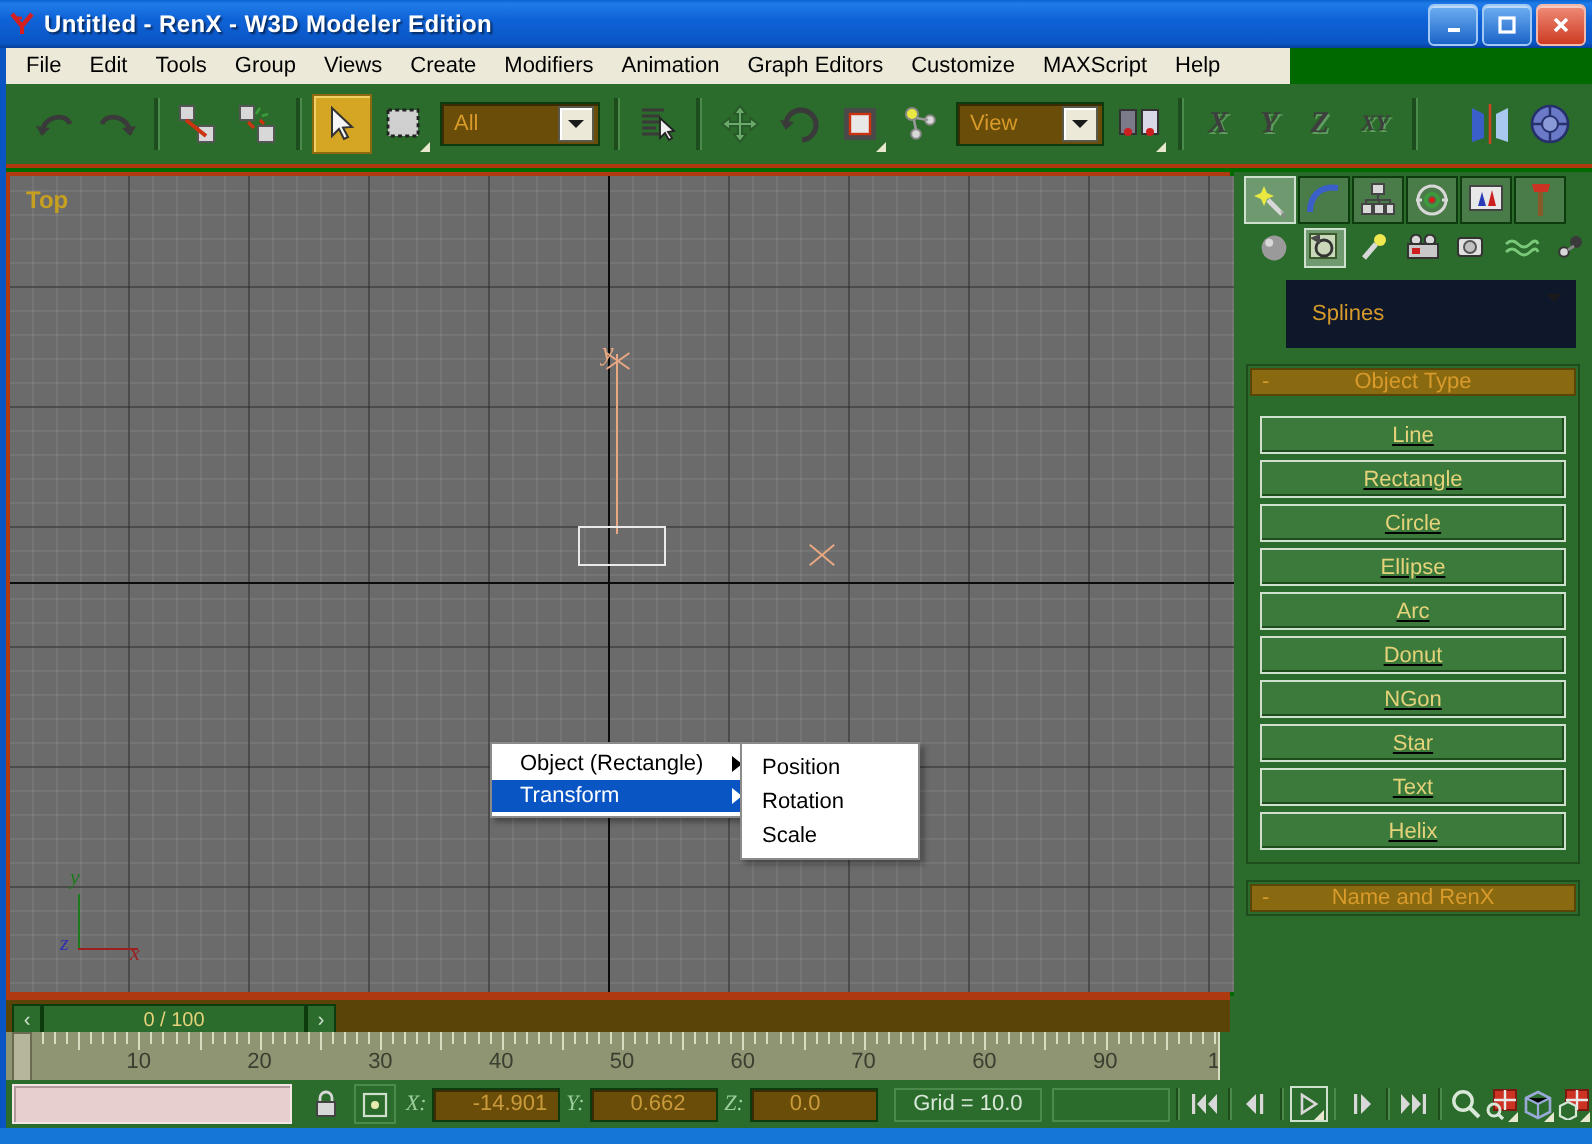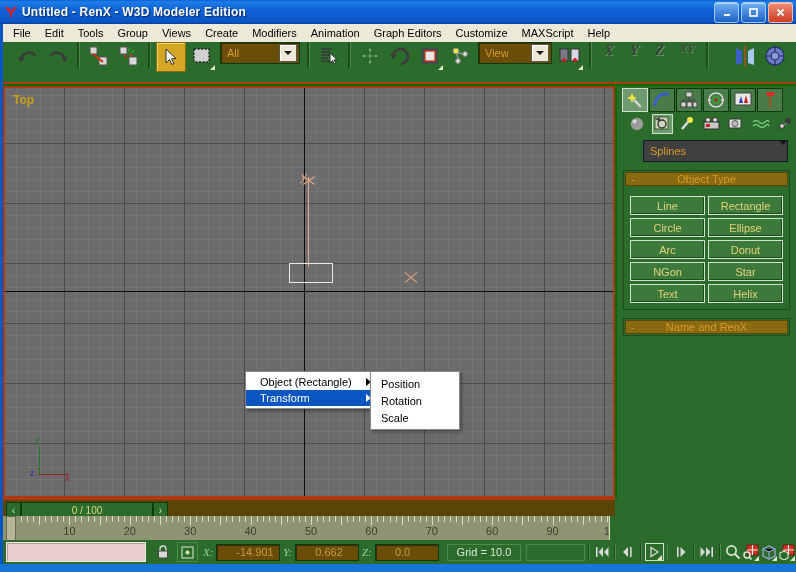--- a/index.html
+++ b/index.html
@@ -30,37 +30,37 @@
     border:1px solid #9fc8f5;
     display:flex;align-items:center;justify-content:center;
     box-shadow:inset 0 1px 0 rgba(255,255,255,.55);
   }
   .tb-btn.min{background:linear-gradient(180deg,#6fb0f2,#1c63c8);}
   .tb-btn.max{background:linear-gradient(180deg,#6fb0f2,#1c63c8);}
   .tb-btn.close{background:linear-gradient(180deg,#f08c78,#cc3b22);border-color:#f3b9ab;}
 
   
   .menubar{
-    position:absolute;left:0;top:24px;width:796px;height:18px;
+    position:absolute;left:0;top:24px;width:645px;height:18px;
     background:#ece9d8;display:flex;align-items:center;padding-left:6px;
     box-sizing:border-box;
   }
   .menu-item{
     color:#000;font-size:11px;padding:1px 7px;white-space:nowrap;cursor:default;
   }
 
   
   .frame-left{position:absolute;left:0;top:24px;width:3px;height:548px;background:#0a55c4;}
   .frame-bottom{position:absolute;left:0;bottom:0;width:796px;height:8px;background:#1676d8;}
 
   
   .toolbar{
     position:absolute;left:3px;top:42px;width:793px;height:42px;
     background:#2b6b2b;border-bottom:2px solid #b03a10;
-    display:flex;
+    display:flex;align-items:center;
     box-sizing:border-box;
   }
   .tbtn{
     width:28px;height:28px;margin:0 1px;
     display:flex;align-items:center;justify-content:center;
     position:relative;
   }
   .tbtn.active{
     background:#d5a623;border:1px solid #8c6a10;
     box-shadow:inset 1px 1px 0 #f0cf67;
@@ -85,20 +85,21 @@
   .axlbl.sm{font-size:11px;}
 
   
   .viewport-wrap{
     position:absolute;left:3px;top:86px;width:612px;height:412px;
     background:#b03a10;padding:2px;box-sizing:border-box;
   }
   .viewport{
     position:relative;width:100%;height:100%;overflow:hidden;
     background:#6b6b6b;
+    padding-left:48px;
   }
   .grid-minor{position:absolute;inset:0;
     background-image:
       linear-gradient(to right, rgba(255,255,255,.07) 1px, transparent 1px),
       linear-gradient(to bottom, rgba(255,255,255,.07) 1px, transparent 1px);
     background-size:12px 12px;background-position:-1px -5px;}
   .grid-major{position:absolute;inset:0;
     background-image:
       linear-gradient(to right, rgba(40,40,40,.55) 1px, transparent 1px),
       linear-gradient(to bottom, rgba(40,40,40,.55) 1px, transparent 1px);
@@ -145,39 +146,39 @@
 
   
   .cmdpanel{position:absolute;left:617px;top:86px;width:179px;height:412px;background:#2b6b2b;}
   .tabrow{display:flex;height:26px;padding:2px 3px 0 5px;box-sizing:border-box;gap:1px;}
   .ptab{width:26px;height:24px;border:1px solid #0d3b0d;background:#4a7c4a;
     display:flex;align-items:center;justify-content:center;box-sizing:border-box;}
   .ptab.on{background:#6f9a6f;border:1px solid #cfe0cf;}
   .subrow{display:flex;height:24px;align-items:center;padding-left:10px;gap:4px;}
   .sbtn{width:22px;height:20px;display:flex;align-items:center;justify-content:center;}
   .sbtn.on{background:#6f9a6f;border:1px solid #cfe0cf;box-sizing:border-box;}
-  .catcombo{margin:4px 8px 6px 26px;height:20px;background:#404040;border:1px solid #0f172a;
+  .catcombo{margin:4px 8px 6px 26px;height:20px;background:#0f172a;border:7px solid #0f172a;
     display:flex;align-items:center;}
   .catcombo .val{color:#d79a2b;font-size:11px;padding:0 6px;flex:1;}
   .rollup{margin:8px 6px 0 6px;border:1px solid #1d4d1d;background:#2b6b2b;}
   .rollup-hd{height:14px;background:#8a6a10;color:#d79a2b;font-size:11px;
     display:flex;align-items:center;justify-content:center;position:relative;
     border:1px solid #5a4508;box-sizing:border-box;margin:1px;}
   .rollup-hd .minus{position:absolute;left:5px;top:0px;color:#d79a2b;}
   .rollup-bd{padding:4px 6px 6px 6px;}
   .autogrid-row{display:flex;align-items:center;justify-content:center;gap:10px;height:18px;}
   .autogrid-row .lbl{color:#cfe0cf;font-size:11px;}
   .chk{width:12px;height:12px;background:#e8e8e0;border:1px solid #1d4d1d;
     box-shadow:inset 1px 1px 0 #9a9a90;display:flex;align-items:center;justify-content:center;}
   .chk.on{color:#b06a00;font-size:11px;font-weight:bold;line-height:10px;}
   .sns-row{display:flex;align-items:center;justify-content:center;gap:5px;margin-top:2px;}
   .sns-btn{flex:1;height:16px;background:#a7a79a;border:1px solid #55554a;
     color:#2e2e22;font-size:11px;display:flex;align-items:center;justify-content:center;
     box-shadow:inset 1px 1px 0 #d6d6cc;}
-  .objgrid{display:grid;grid-template-columns:1fr 1fr;gap:3px;margin-top:5px;}
+  .objgrid{display:grid;grid-template-columns:1fr;gap:3px;margin-top:5px;text-decoration:underline;}
   .objbtn{height:17px;background:#3c7a3c;border:1px solid #cfe0cf;
     color:#e5d27a;font-size:11px;display:flex;align-items:center;justify-content:center;
     box-shadow:inset -1px -1px 0 #1d4d1d;}
   .namerow{display:flex;align-items:center;gap:5px;padding:3px 2px 2px 2px;}
   .nameinput{flex:1;height:17px;background:#6a4d08;border:1px solid #0d3b0d;
     color:#d79a2b;font-size:11px;display:flex;align-items:center;padding-left:4px;
     box-shadow:inset 1px 1px 0 #3c2c04;box-sizing:border-box;}
   .swatch{width:18px;height:17px;background:#c12fd6;border:1px solid #0d3b0d;}
 
   

